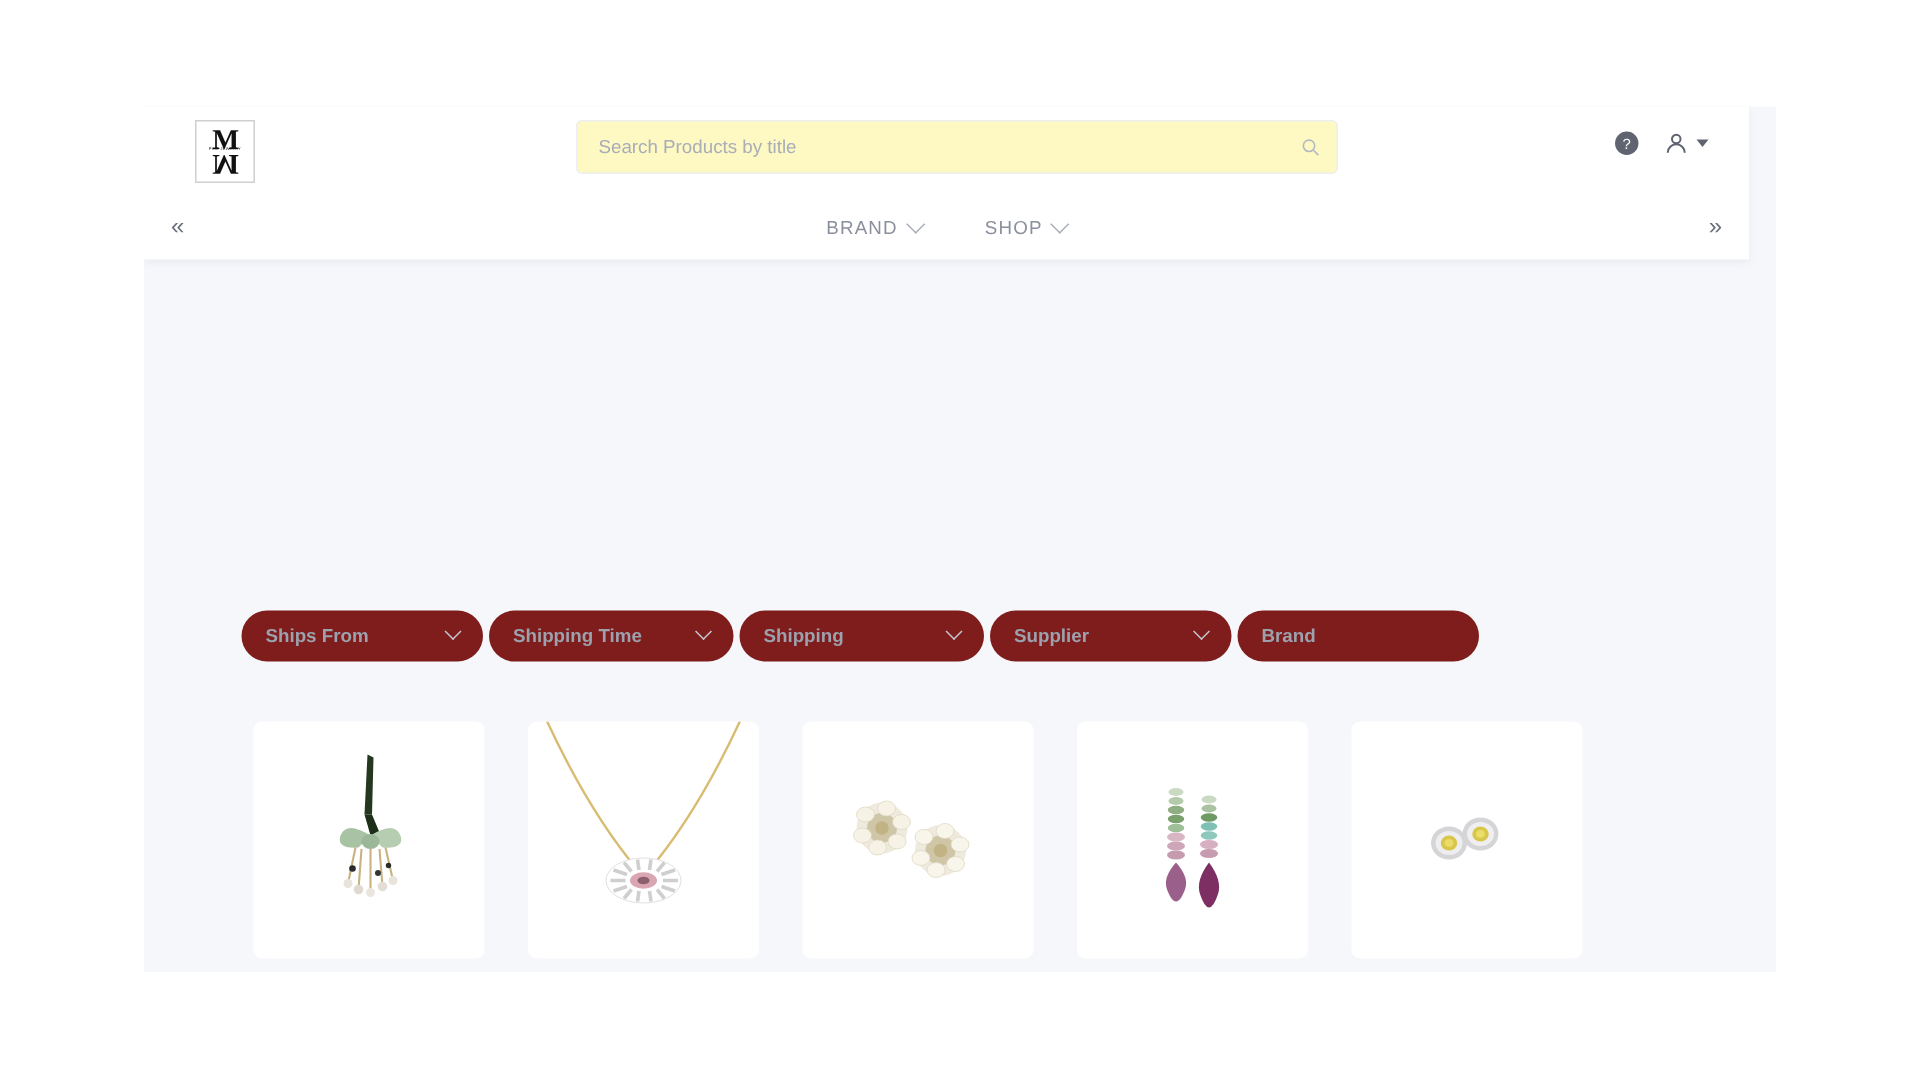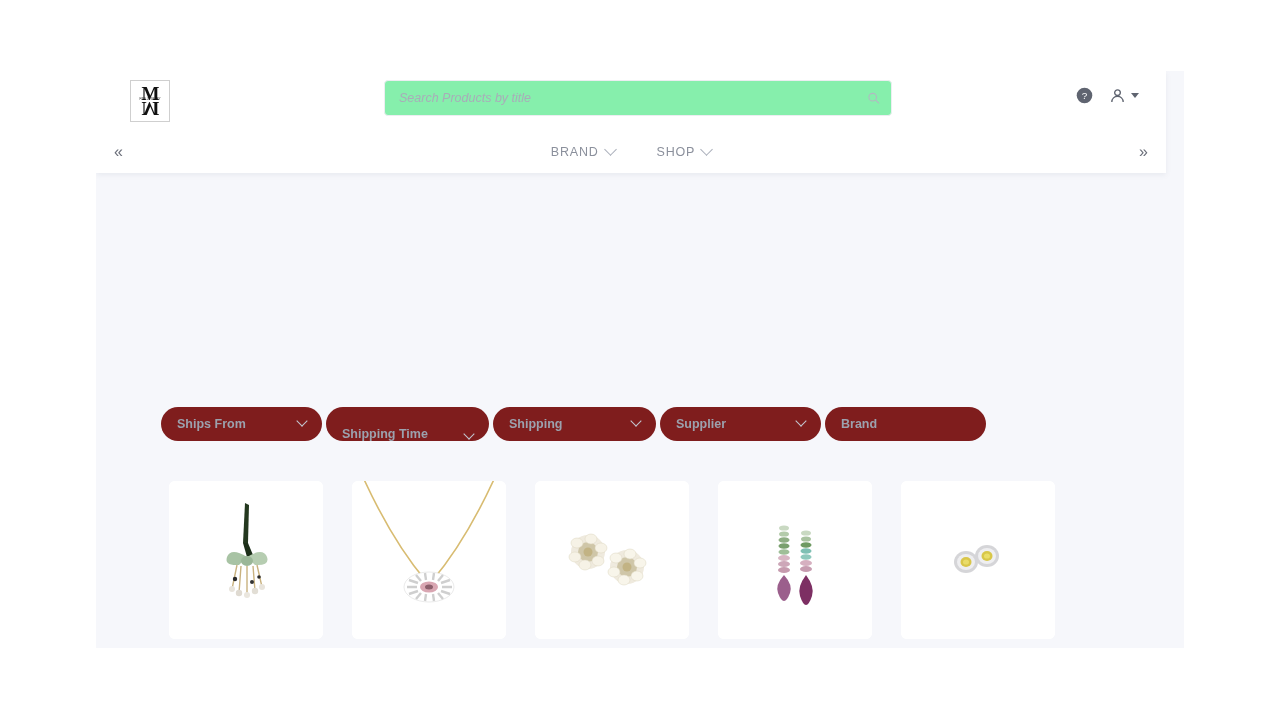--- a/index.html
+++ b/index.html
@@ -74,29 +74,28 @@
   }
 
   
   .search-wrap {
     position: absolute;
     left: 288px; top: 9px;
     width: 508px; height: 36px;
   }
   .search-input {
     width: 100%; height: 100%;
-    background: #86efac;
+    background: #fef9c3;
     border: 1px solid #eceef1;
     border-radius: 4px;
     padding: 0 34px 0 14px;
     font-size: 12.5px;
     color: #5a5f6b;
     font-family: "Liberation Sans", sans-serif;
     outline: none;
-    font-style: italic;
   }
   .search-input::placeholder { color: #a8adb8; }
   .search-icon {
     position: absolute;
     right: 12px; top: 50%;
     transform: translateY(-50%);
     width: 13px; height: 13px;
     color: #b3b8c2;
     display: block;
   }
@@ -175,21 +174,21 @@
   }
   .filter-pill .chev {
     width: 8px; height: 8px;
     border-right: 1.4px solid #c3c7d1;
     border-bottom: 1.4px solid #c3c7d1;
     transform: translateY(-3px) rotate(45deg);
     margin-left: auto;
     display: block;
   }
   .pill-ships { width: 161px; }
-  .pill-time  { width: 163px; align-items: flex-end; }
+  .pill-time  { width: 163px; }
   .pill-inv   { width: 163px; }
   .pill-supp  { width: 161px; text-align: center; }
   .pill-brand { width: 161px; }
 
   
   .product-grid {
     position: absolute;
     left: 73px; top: 410px;
     display: flex; gap: 29px;
   }

